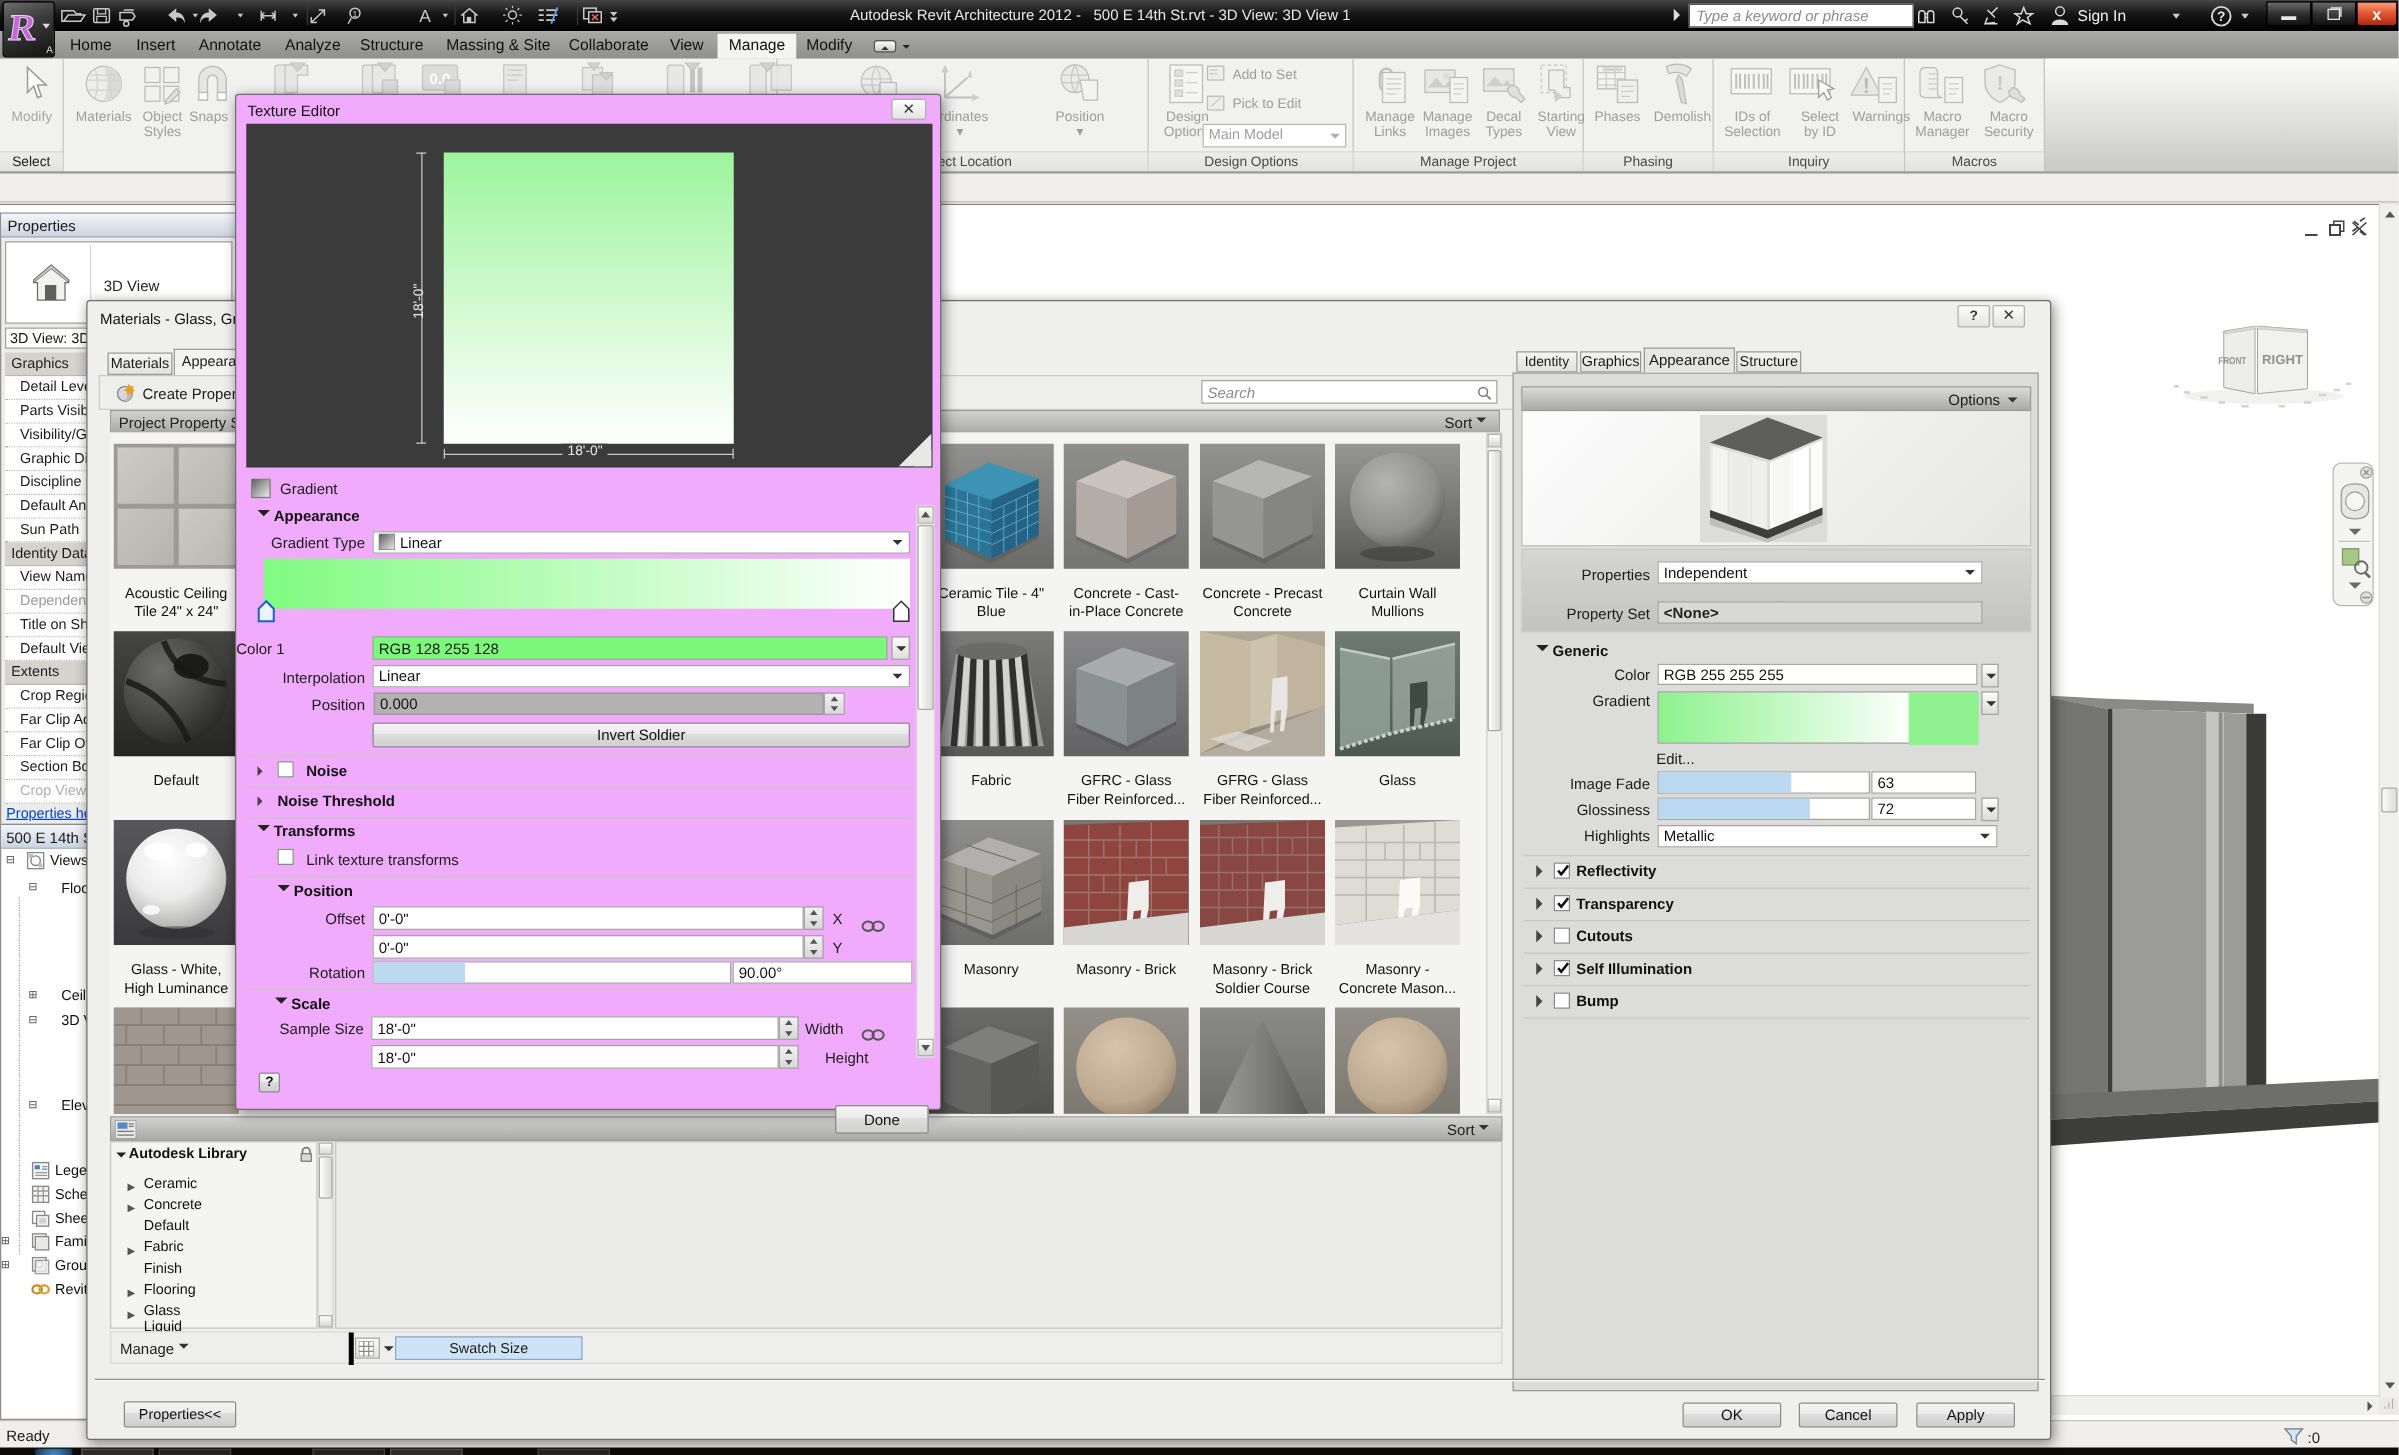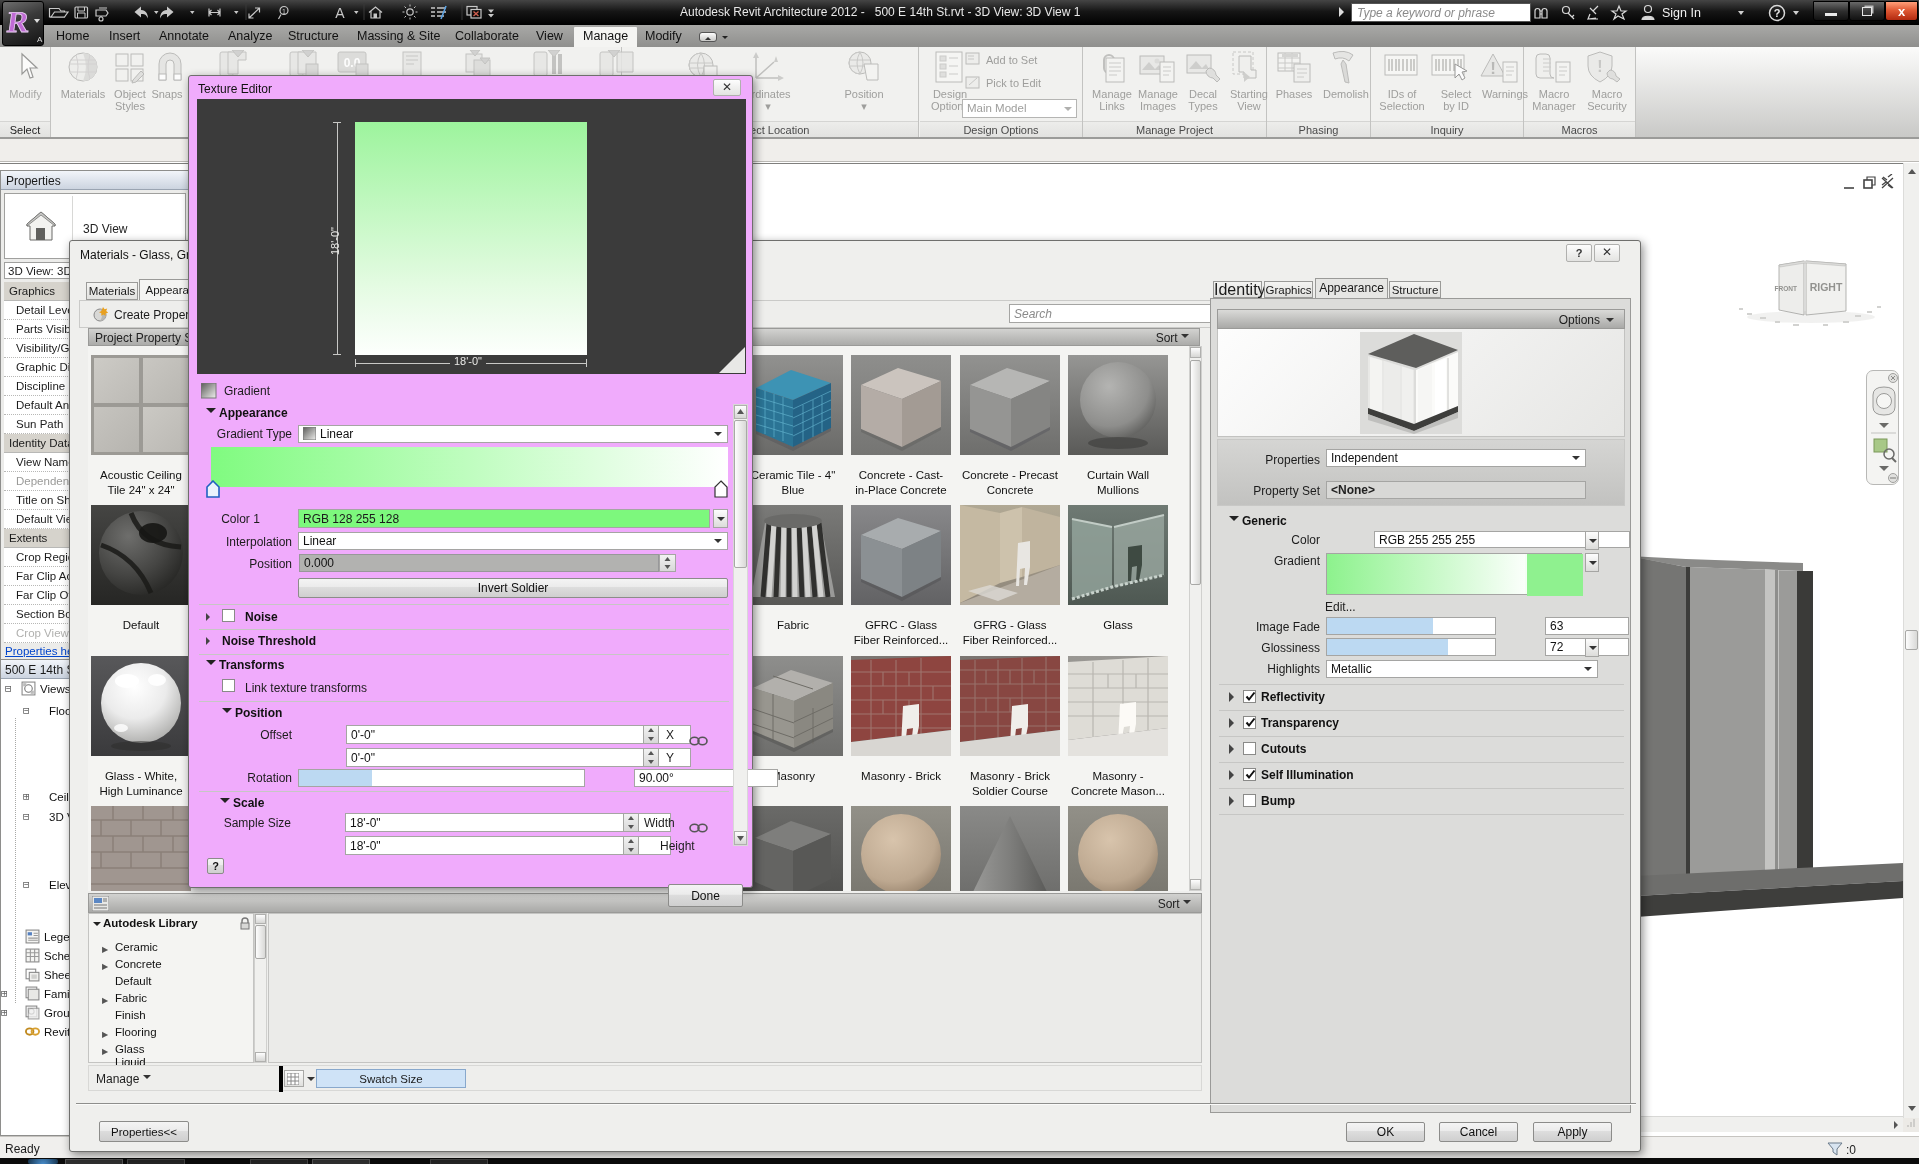--- a/index.html
+++ b/index.html
@@ -20,21 +20,21 @@
 
 #draw{left:0;top:163px;width:1919px;height:973px;background:#fff;border-top:1px solid #7f7f7d;}
 #vscroll{left:1903px;top:163px;width:16px;height:955px;background:#f0f0ee;border-left:1px solid #dcdcda;}
 #statusbar{left:0;top:1136px;width:1919px;height:22px;background:#f0efed;border-top:1px solid #c6c4c0;}
 #taskbar{left:0;top:1158px;width:1919px;height:6px;background:#0b0b0b;}
 
 .win{position:absolute;background:#ececea;border:1px solid #6f6f6d;box-shadow:2px 3px 10px rgba(0,0,0,.45);border-radius:3px;}
 .wtitle{position:absolute;left:10px;top:6px;font-size:12px;color:#111;}
 
 .btn{position:absolute;background:linear-gradient(#f4f4f4,#ebebeb 45%,#dddddd 46%,#cfcfcf);border:1px solid #8c8c8a;border-radius:2px;text-align:center;font-size:12px;color:#111;}
-.field{position:absolute;background:#fff;border:1px solid #a5a5a3;font-size:12px;color:#111;padding-left:4px;margin-left:48px;}
+.field{position:absolute;background:#fff;border:1px solid #a5a5a3;font-size:12px;color:#111;padding-left:4px;}
 .combo{position:absolute;background:#fff;border:1px solid #a5a5a3;font-size:12px;color:#111;padding-left:4px;}
 .combo:after{content:"";position:absolute;right:5px;top:50%;margin-top:-2px;border:4px solid transparent;border-top-color:#333;}
 .spin{position:absolute;background:linear-gradient(#f2f2f2,#d8d8d8);border:1px solid #a5a5a3;}
 .lbl{position:absolute;font-size:12px;color:#1c1c1c;white-space:nowrap;}
 .hdr{position:absolute;font-size:12px;font-weight:bold;color:#111;white-space:nowrap;}
 .tri{display:inline-block;width:0;height:0;vertical-align:middle;}
 .cb{position:absolute;width:13px;height:13px;background:#fff;border:1px solid #8a8a88;}
 .exp:before{content:"";position:absolute;left:0;top:2px;border:4px solid transparent;border-left-color:#444;}
 .sep{position:absolute;height:1px;background:#c6c6c4;}
 .prow{position:absolute;left:3px;width:182px;height:19px;background:#fff;border-bottom:1px dotted #b8b8b6;font-size:11.5px;line-height:18px;padding-left:12px;color:#1c1c1c;white-space:nowrap;overflow:hidden;}
@@ -844,21 +844,21 @@
   <div class="abs" style="left:190px;top:0;width:924px;height:26px;border-left:4px solid #000000;">
    <div class="abs" style="left:1px;top:4px;width:20px;height:17px;background:linear-gradient(#fbfbfa,#e0e0de);border:1px solid #a8a8a6;"><svg width="12" height="12" viewBox="0 0 12 12" style="margin:2px;">
             <rect x="0" y="0" width="12" height="12" fill="#fff" stroke="#888"></rect>
             <path d="M0 4 h12 M0 8 h12 M4 0 v12 M8 0 v12" stroke="#888"></path>
           </svg></div>
    <span class="tri abs" style="left:24px;top:11px;border:4px solid transparent;border-top-color:#333;"></span>
    <div class="abs" style="left:33px;top:3px;width:150px;height:19px;background:#cfe3f7;border:1px solid #88a8cc;text-align:center;font-size:11.5px;line-height:18px;">Swatch Size</div>
   </div>
  </div>
 
- <div class="abs" style="left:1143px;top:40px;width:49px;height:17px;background:linear-gradient(#f4f4f2,#e0e0de);border:1px solid #9a9a98;font-size:16px;text-align:center;line-height:16px;">Identity</div>
+ <div class="abs" style="left:1143px;top:40px;width:49px;height:17px;background:linear-gradient(#f4f4f2,#e0e0de);border:1px solid #9a9a98;font-size:11px;text-align:center;line-height:16px;">Identity</div>
  <div class="abs" style="left:1194px;top:40px;width:49px;height:17px;background:linear-gradient(#f4f4f2,#e0e0de);border:1px solid #9a9a98;font-size:11.5px;text-align:center;line-height:16px;">Graphics</div>
  <div class="abs" style="left:1245px;top:37px;width:73px;height:20px;background:#e6e6e4;border:1px solid #9a9a98;border-bottom:none;font-size:12px;text-align:center;line-height:19px;z-index:2;">Appearance</div>
  <div class="abs" style="left:1319px;top:40px;width:52px;height:17px;background:linear-gradient(#f4f4f2,#e0e0de);border:1px solid #9a9a98;font-size:11.5px;text-align:center;line-height:16px;">Structure</div>
  <div class="abs" id="rpanel" style="left:1140px;top:57px;width:421px;height:815px;background:#dcdcda;border:1px solid #9a9a98;">
   <div class="abs" style="left:6px;top:10px;width:408px;height:20px;background:linear-gradient(#dadad8,#a9a9a7);border:1px solid #9a9a98;">
    <span class="lbl" style="right:24px;top:3px;">Options</span>
         <span class="tri abs" style="right:10px;top:8px;border:4px solid transparent;border-top-color:#333;"></span>
   </div>
   <div class="abs" style="left:6px;top:30px;width:408px;height:108px;background:linear-gradient(135deg,#fdfdfd,#e6e6e4);border:1px solid #c2c2c0;border-top:none;">
    <svg style="position:absolute;left:142px;top:3px;" width="102" height="102" viewBox="0 0 102 102">
@@ -985,21 +985,21 @@
  <div class="combo" style="left:109px;top:349px;width:430px;height:18px;line-height:17px;"><svg width="13" height="13" viewBox="0 0 13 13" style="vertical-align:-2px;margin-right:4px;">
         <rect x="0" y="0" width="13" height="13" fill="url(#gch)" stroke="#777"></rect>
       </svg>Linear</div>
  <div class="abs" style="left:22px;top:371px;width:517px;height:40px;background:linear-gradient(90deg,#80fb80,#ffffff);"></div>
  <svg class="abs" style="left:16px;top:404px;" width="16" height="19" viewBox="0 0 16 19">
       <path d="M8 1 L14 7 L14 17 L2 17 L2 7 Z" fill="#eaf2fc" stroke="#2060c0" stroke-width="1.6"></path>
     </svg>
  <svg class="abs" style="left:524px;top:404px;" width="16" height="19" viewBox="0 0 16 19">
       <path d="M8 1 L14 7 L14 17 L2 17 L2 7 Z" fill="#fff" stroke="#333" stroke-width="1.2"></path>
     </svg>
- <span class="lbl" style="left:0;width:103px;text-align:center;top:436px;">Color 1</span>
+ <span class="lbl" style="left:0;width:103px;text-align:left;top:436px;">Color 1</span>
  <div class="abs" style="left:109px;top:433px;width:412px;height:19px;background:#7df87d;border:1px solid #a5a5a3;font-size:12px;line-height:18px;padding-left:4px;">RGB 128 255 128</div>
  <div class="ddbtn" style="left:524px;top:433px;width:15px;"></div>
  <span class="lbl" style="left:0;width:103px;text-align:right;top:459px;">Interpolation</span>
  <div class="combo" style="left:109px;top:456px;width:430px;height:18px;line-height:17px;">Linear</div>
  <span class="lbl" style="left:0;width:103px;text-align:right;top:481px;">Position</span>
  <div class="abs" style="left:110px;top:478px;width:360px;height:18px;background:#b2b2b0;border:1px solid #98989a;font-size:12px;line-height:17px;padding-left:4px;color:#111;">0.000</div>
  <div class="spin" style="left:470px;top:478px;width:17px;height:18px;"><svg width="15" height="16" viewBox="0 0 15 16">
         <path d="M7.5 2 l3 4 -6 0 z M7.5 14 l3-4 -6 0 z" fill="#555"></path>
       </svg></div>
  <div class="btn" style="left:109px;top:502px;width:430px;height:20px;line-height:19px;">Invert Soldier</div>

